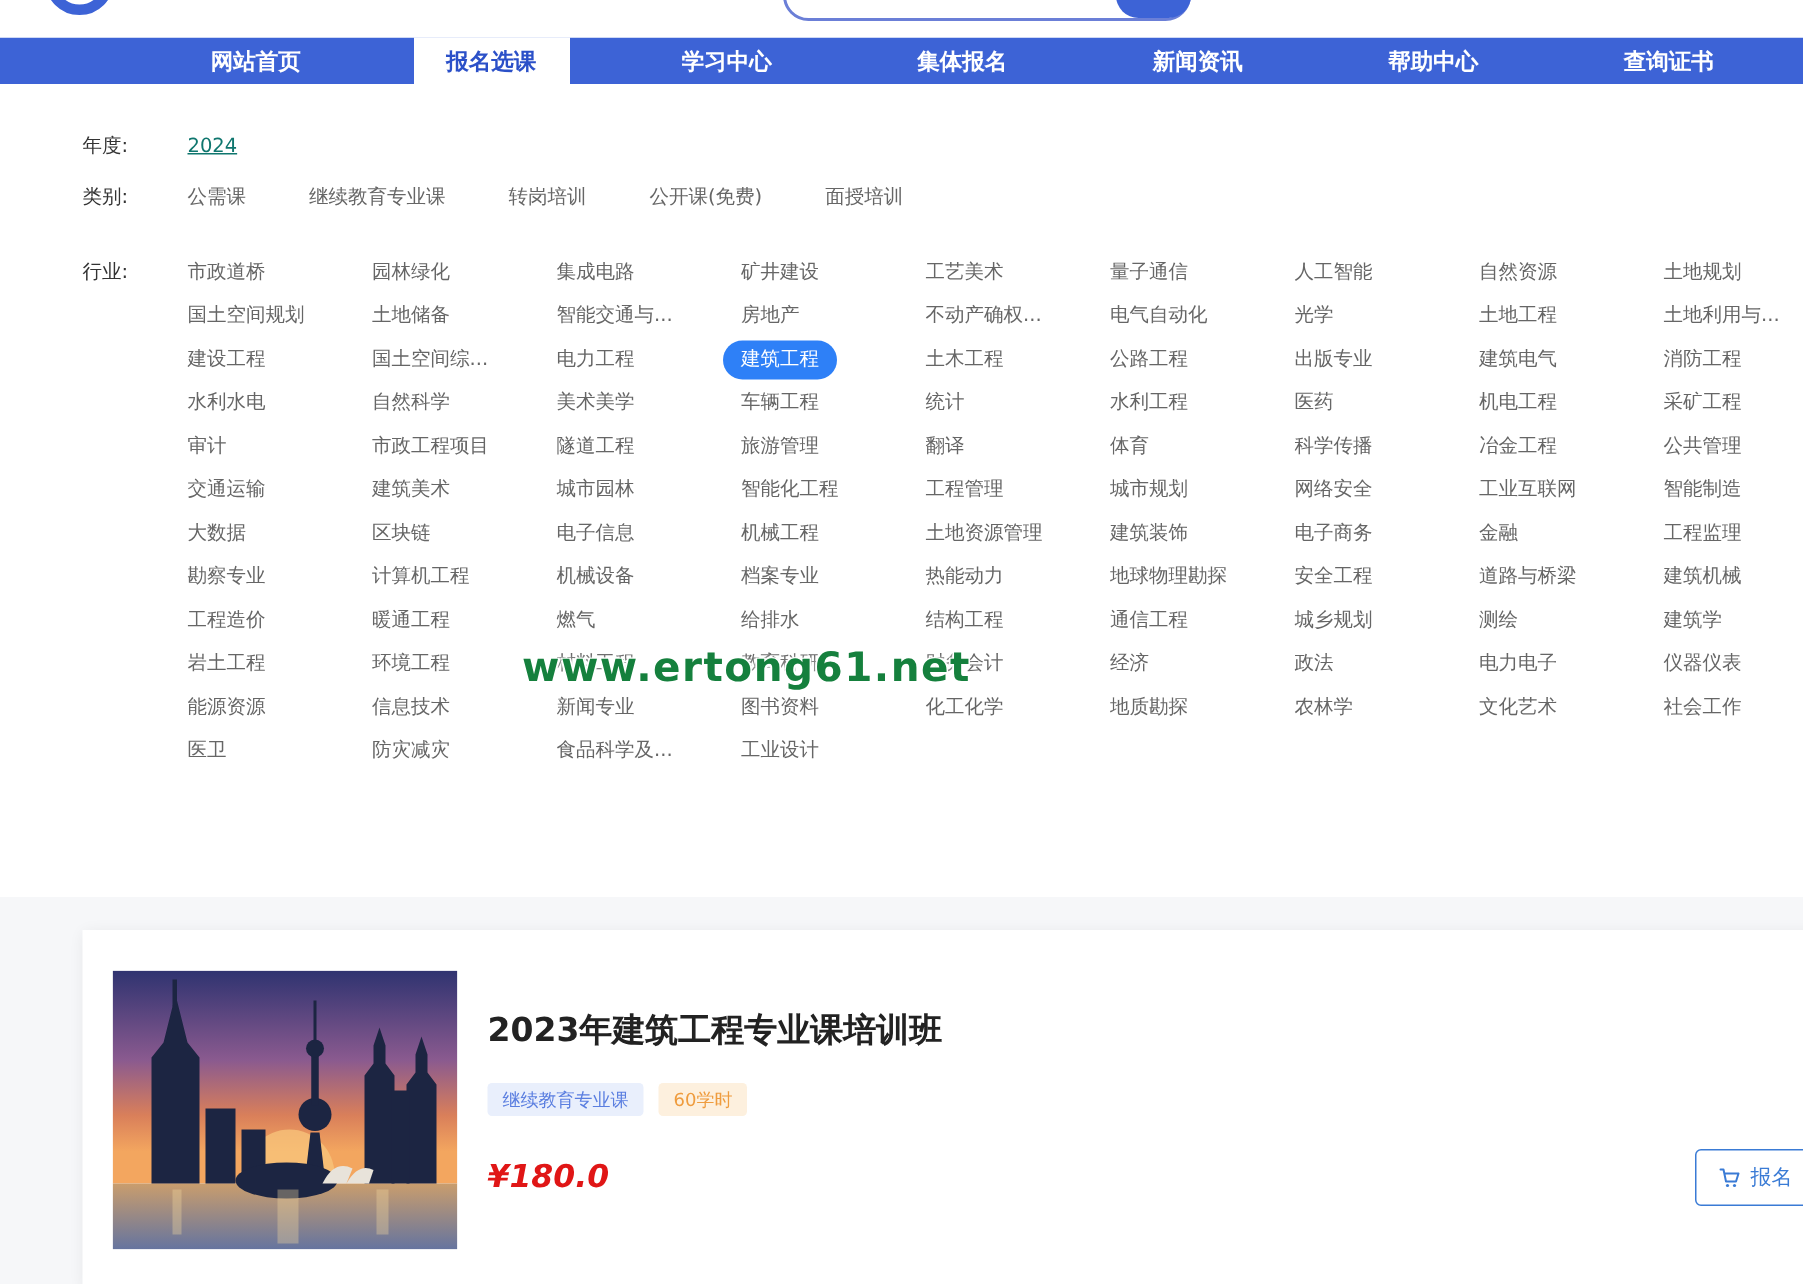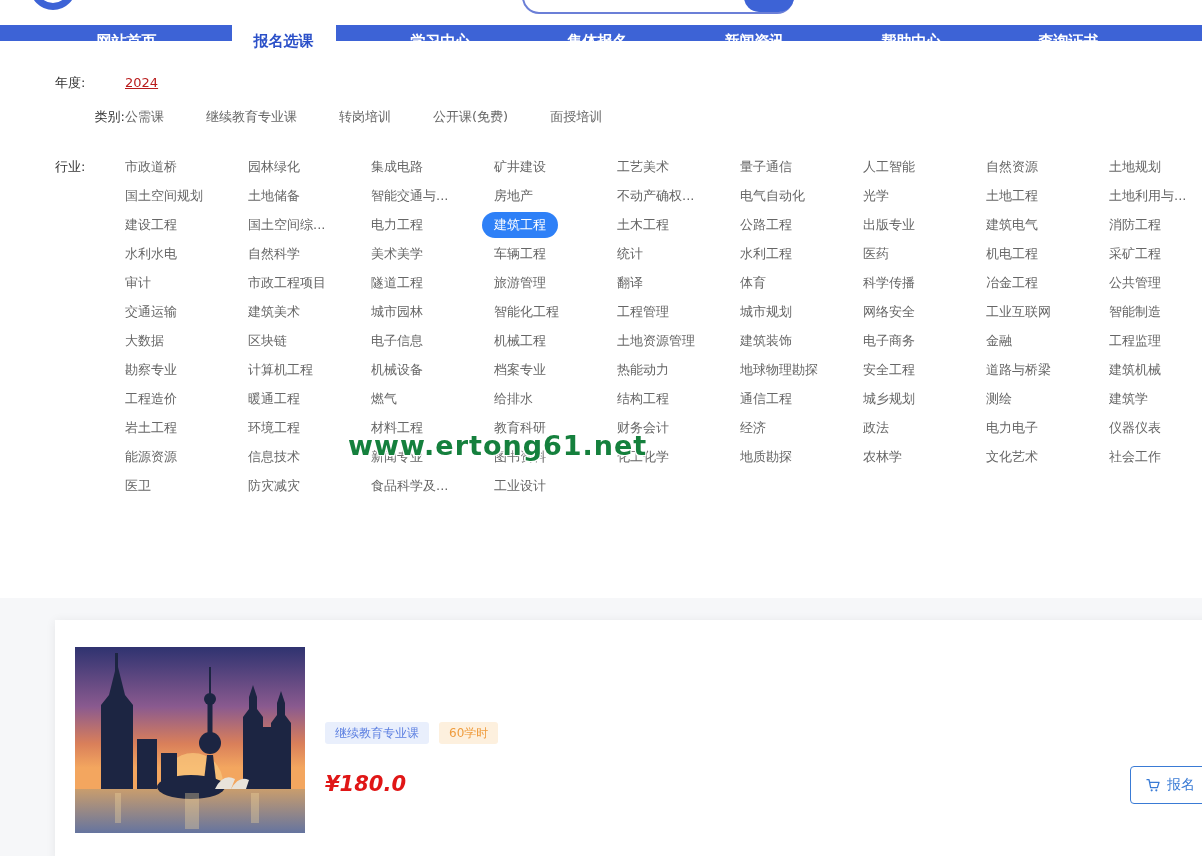--- a/index.html
+++ b/index.html
@@ -20,38 +20,38 @@
     position: absolute; left: 522px; top: -20px; width: 272px; height: 34px;
     border: 2px solid #6b7fd7; border-radius: 18px; background: #fff; cursor: text;
   }
   .search-btn-partial {
     position: absolute; left: 744px; top: -18px; width: 50px; height: 30px;
     border-radius: 15px; background: var(--nav-blue, #3d63d6); cursor: pointer;
   }
 
   
   .navbar {
-    display: flex; height: 16px; background: var(--nav-blue, #3d63d6);
-    padding-left: 48px;
+    display: flex; height: 31px; background: var(--nav-blue, #3d63d6);
+    padding-left: 92px;
   }
   .nav-item {
     width: 157px; text-align: center; color: #fff; font-size: 15px;
     font-weight: bold; cursor: pointer; line-height: 33px; white-space: nowrap;
   }
   .nav-item .nav-label { display: inline-block; padding: 0 22px; line-height: 33px; }
   .nav-item.active .nav-label { background: #fff; color: var(--active-text, #2b50c8); }
 
   
   .filters { padding: 32px 0 24px 55px; background: #fff; }
   .filter-row { display: flex; align-items: flex-start; }
   .filter-row.year-row { margin-bottom: 14px; }
-  .filter-row.category-row { margin-bottom: 30px; text-align: right; }
+  .filter-row.category-row { margin-bottom: 30px; }
   .filter-row.industry-row { margin-bottom: 29px; }
   .filter-label { width: 70px; flex: none; font-size: 13px; color: var(--label-dark, #333); line-height: 20px; }
-  .year-value { font-size: 13px; color: #b91c1c; line-height: 20px; cursor: pointer; text-decoration: underline; }
+  .year-value { font-size: 13px; color: #0f766e; line-height: 20px; cursor: pointer; text-decoration: underline; }
   .category-options { display: flex; gap: 42px; }
   .category-item { font-size: 13px; color: var(--text-gray, #666); line-height: 20px; cursor: pointer; white-space: nowrap; }
   .industry-grid {
     display: grid; grid-template-columns: repeat(9, 123px); row-gap: 9px;
   }
   .industry-item {
     font-size: 13px; color: var(--text-gray, #666); line-height: 20px;
     cursor: pointer; white-space: nowrap; overflow: hidden; justify-self: start;
   }
   .industry-item.selected {
@@ -409,20 +409,21 @@
           <path d="M140 142 q8 -16 20 -10 l-4 10 z"></path>
           <path d="M156 142 q8 -14 18 -9 l-3 9 z"></path>
         </g>
         <g opacity="0.35" fill="#f4d9a0">
           <rect x="110" y="146" width="14" height="36"></rect>
           <rect x="40" y="146" width="6" height="30"></rect>
           <rect x="176" y="146" width="8" height="30"></rect>
         </g>
       </svg>
     </div>
+    <h2 class="course-title">2023年建筑工程专业课培训班</h2>
     <div class="course-tags">
 
         <span class="course-tag tag-blue">继续教育专业课</span>
 
         <span class="course-tag tag-orange">60学时</span>
       </div>
     <div class="course-price">¥180.0</div>
     <button class="enroll-btn">
       <span class="cart-icon">
         <svg width="16" height="16" viewBox="0 0 24 24" fill="none" stroke="#3a7bd5" stroke-width="2" stroke-linecap="round" stroke-linejoin="round">

